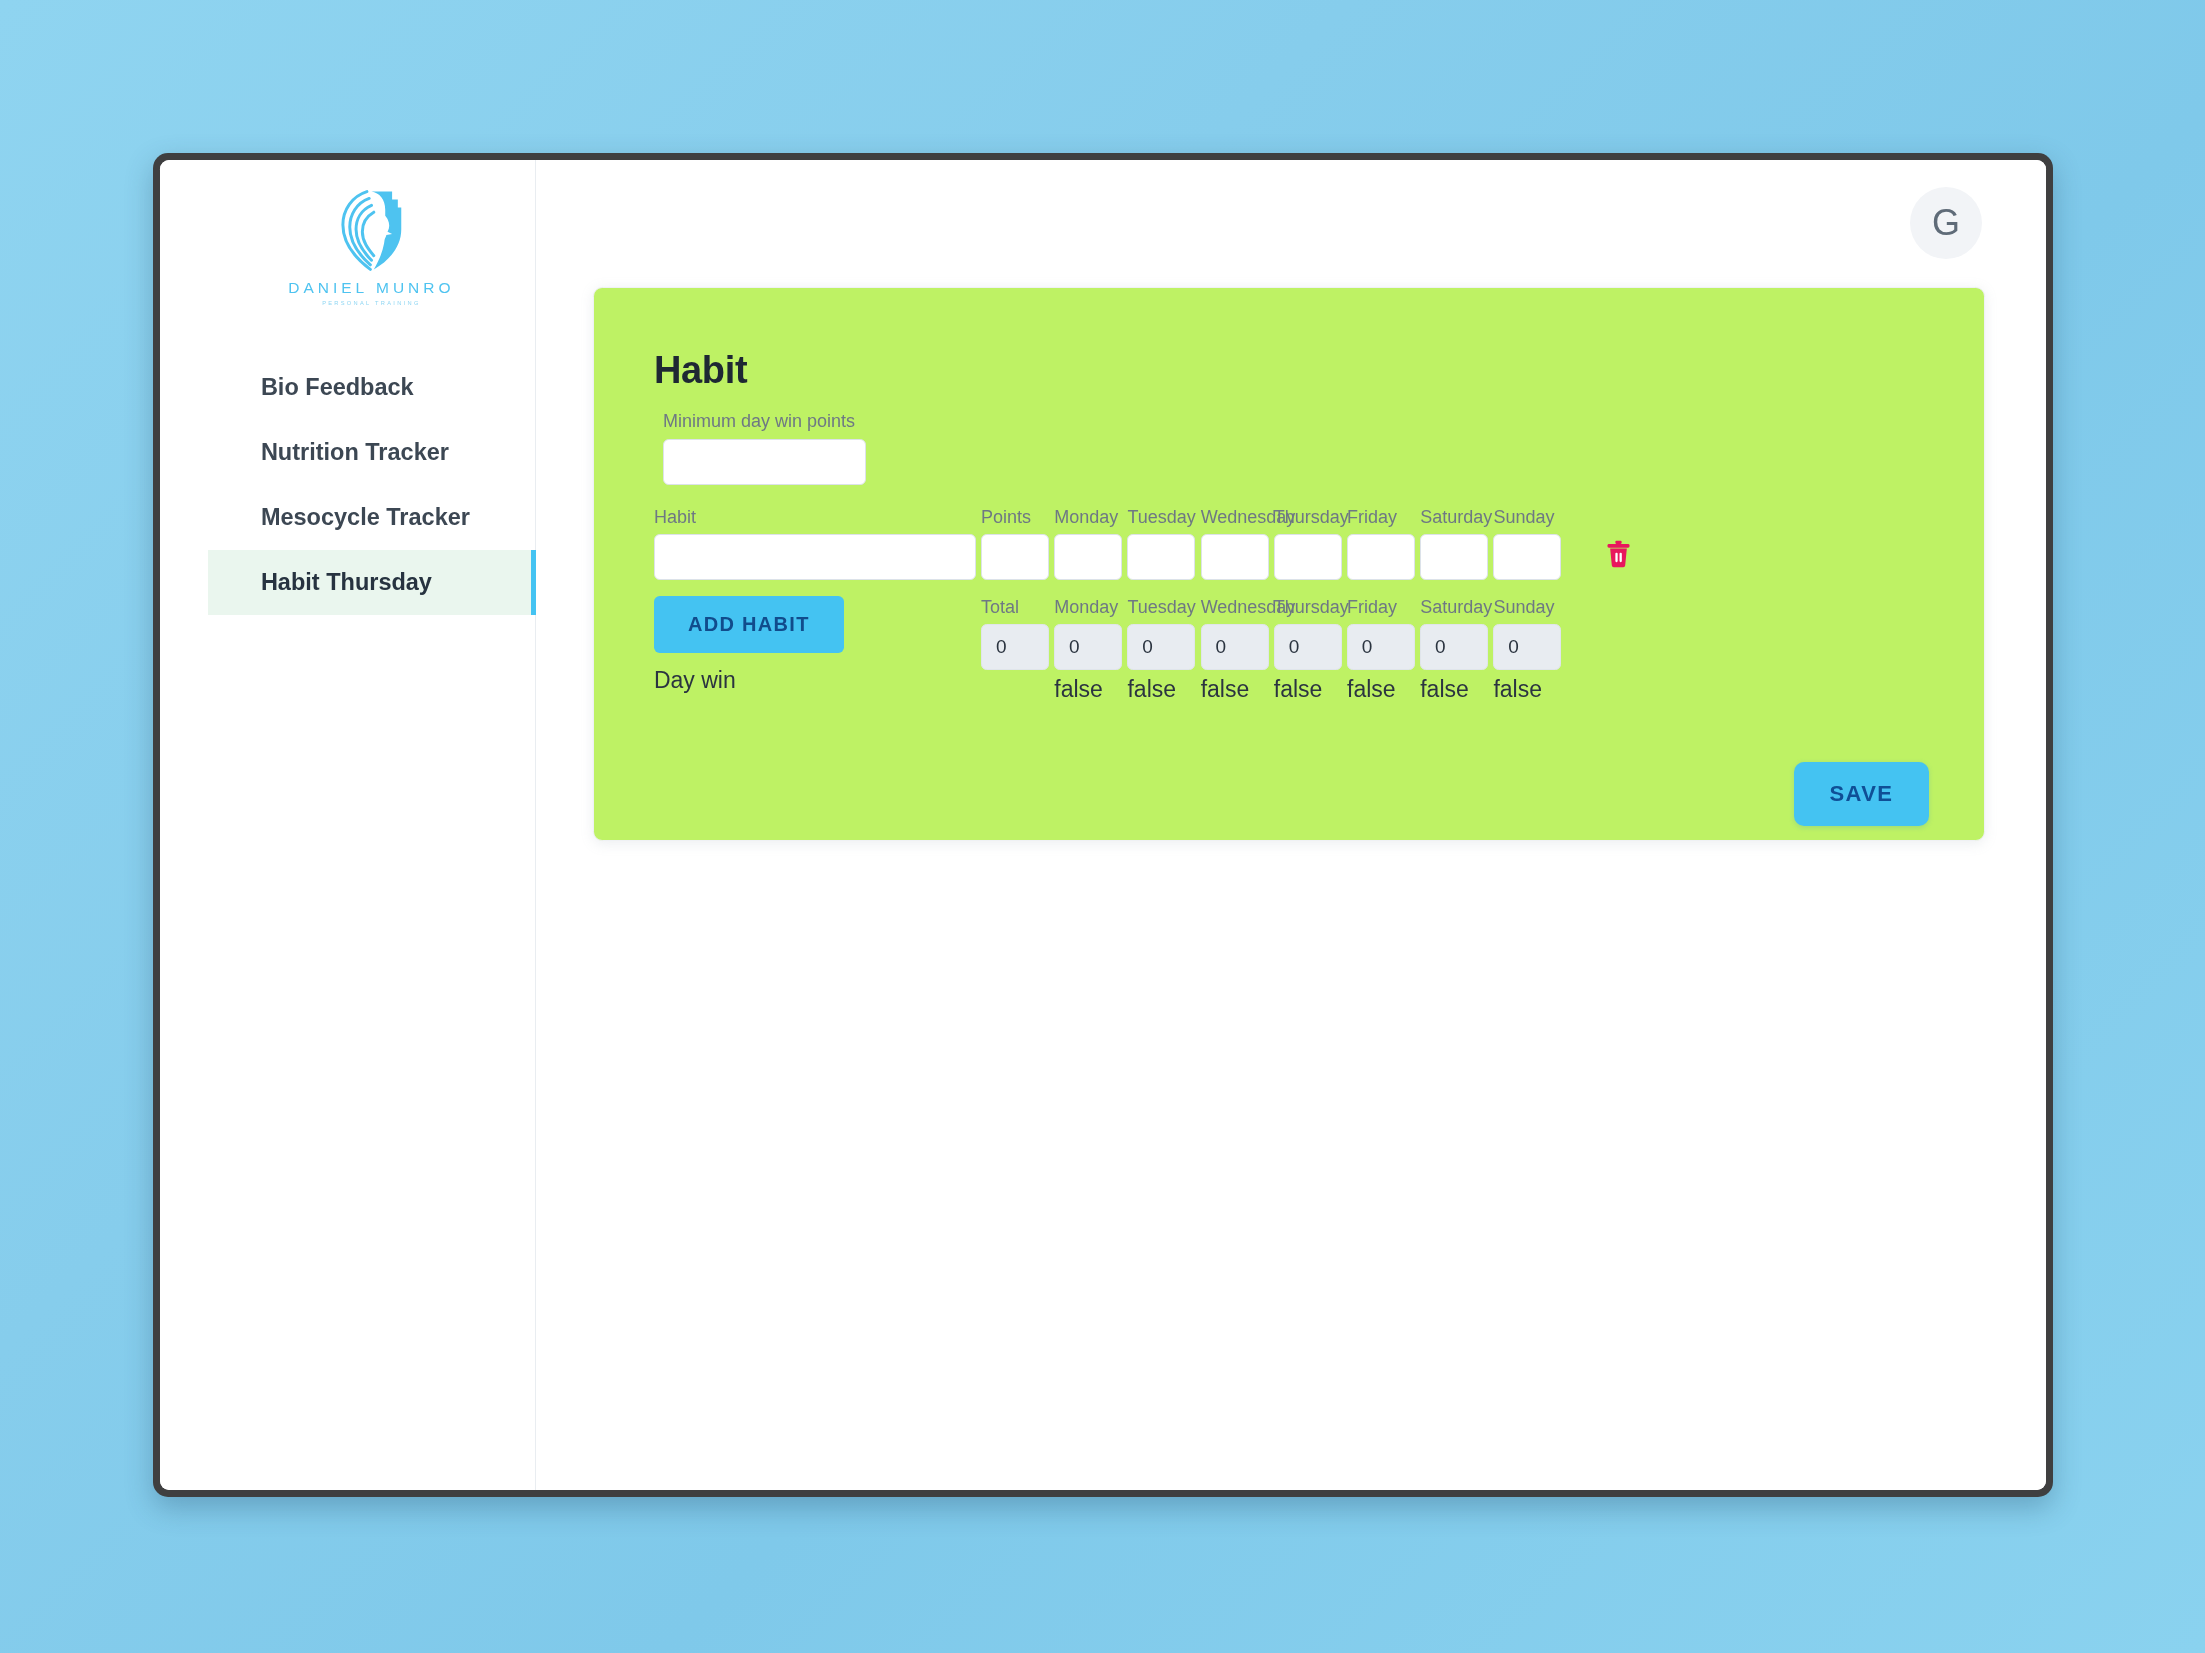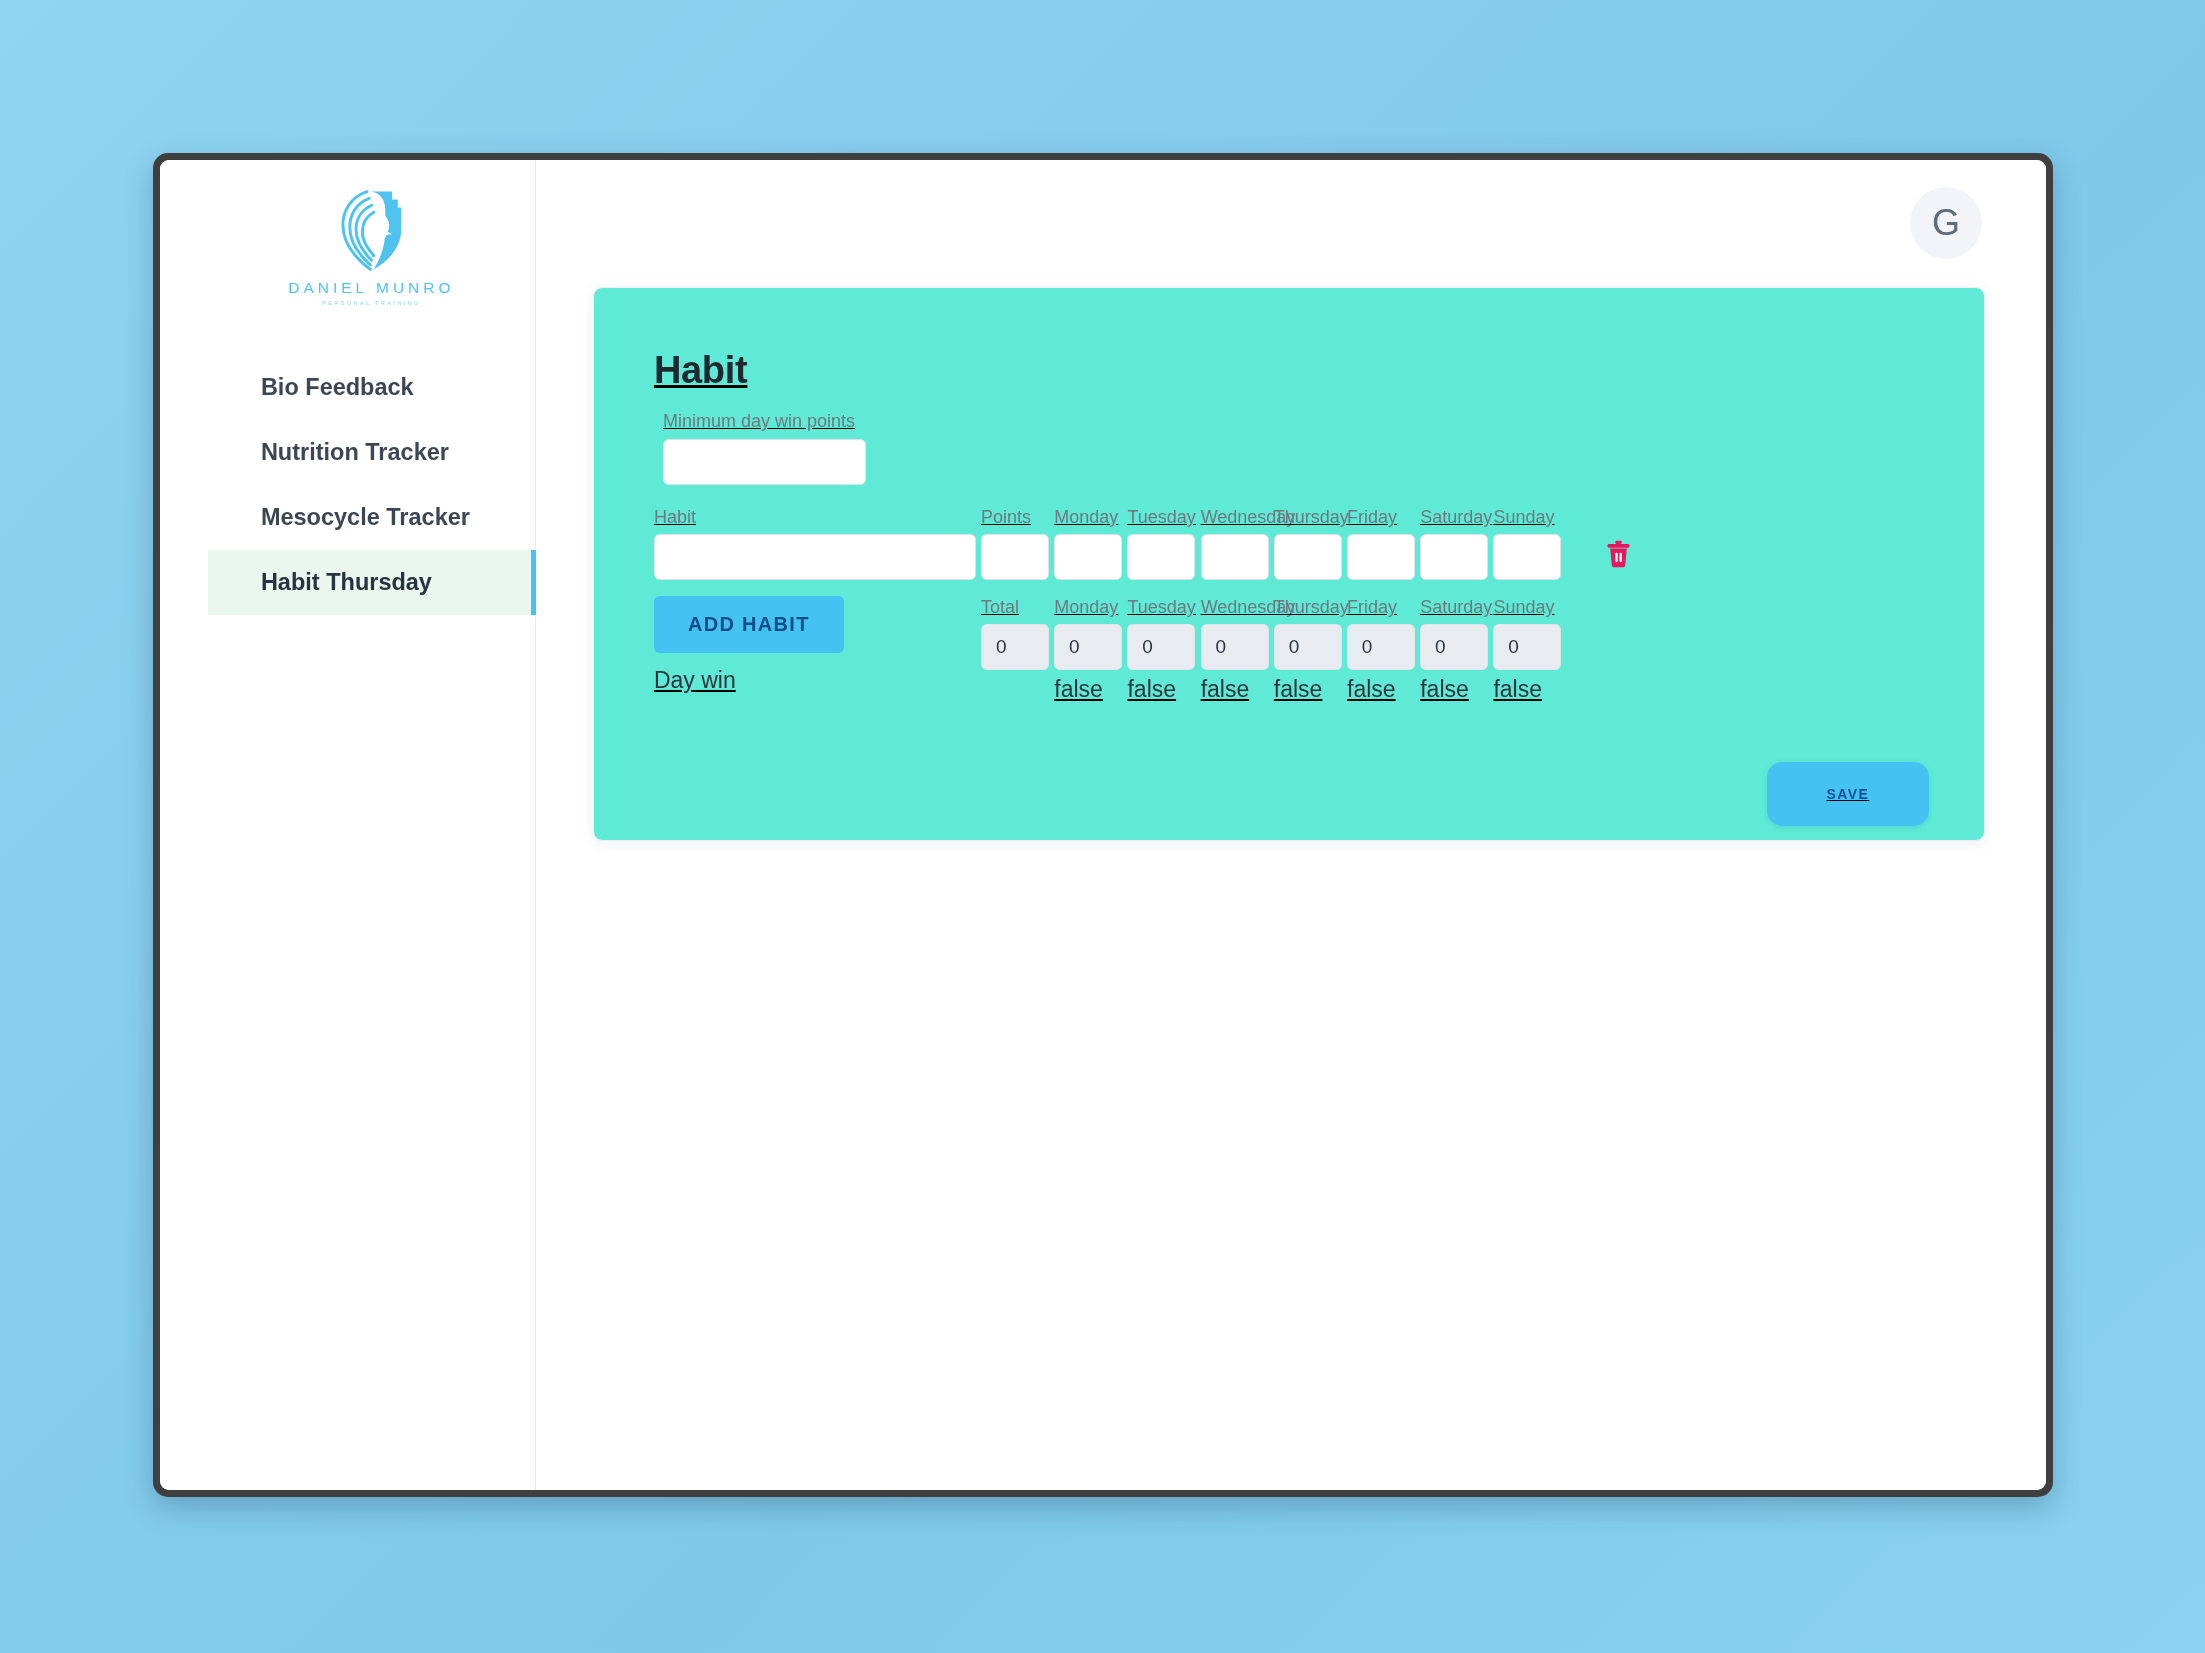--- a/index.html
+++ b/index.html
@@ -136,27 +136,26 @@
     color: #5F6B78;
     font-weight: 400;
     line-height: 1;
   }
 
   
   #habit-card {
     margin: 0 0 0 57px;
     width: 1392px;
     min-height: 554px;
-    background: #5eead4;
+    background: #bef264;
     border: 0.6px solid #EFF1F4;
     border-radius: 9.2px;
     box-shadow: 0 2.3px 12.6px rgba(140, 155, 170, 0.16);
     padding: 63px 0 0 0;
     position: relative;
-    text-decoration: underline;
   }
 
   .card-inner { padding: 0 55px 0 60px; }
 
   #card-title {
     font-size: 38px;
     font-weight: 700;
     color: #1E2833;
     letter-spacing: -0.3px;
     line-height: 1;
@@ -281,25 +280,25 @@
     display: flex;
     justify-content: flex-end;
     padding: 0 55px 0 0;
     margin-top: 61px;
   }
 
   #save-button {
     background: #44C3F2;
     color: #0F4F96;
     border: none;
-    border-radius: 15px;
+    border-radius: 10px;
     height: 64px;
-    width: 162px;
+    width: 135px;
     font-family: "Liberation Sans", sans-serif;
-    font-size: 14px;
+    font-size: 22px;
     font-weight: 700;
     letter-spacing: 1.4px;
     cursor: pointer;
     box-shadow: 0 1.7px 5.7px rgba(60, 150, 200, 0.22);
   }
 
   .spacer-cell { }
 </style>
 </head>
 <body>

